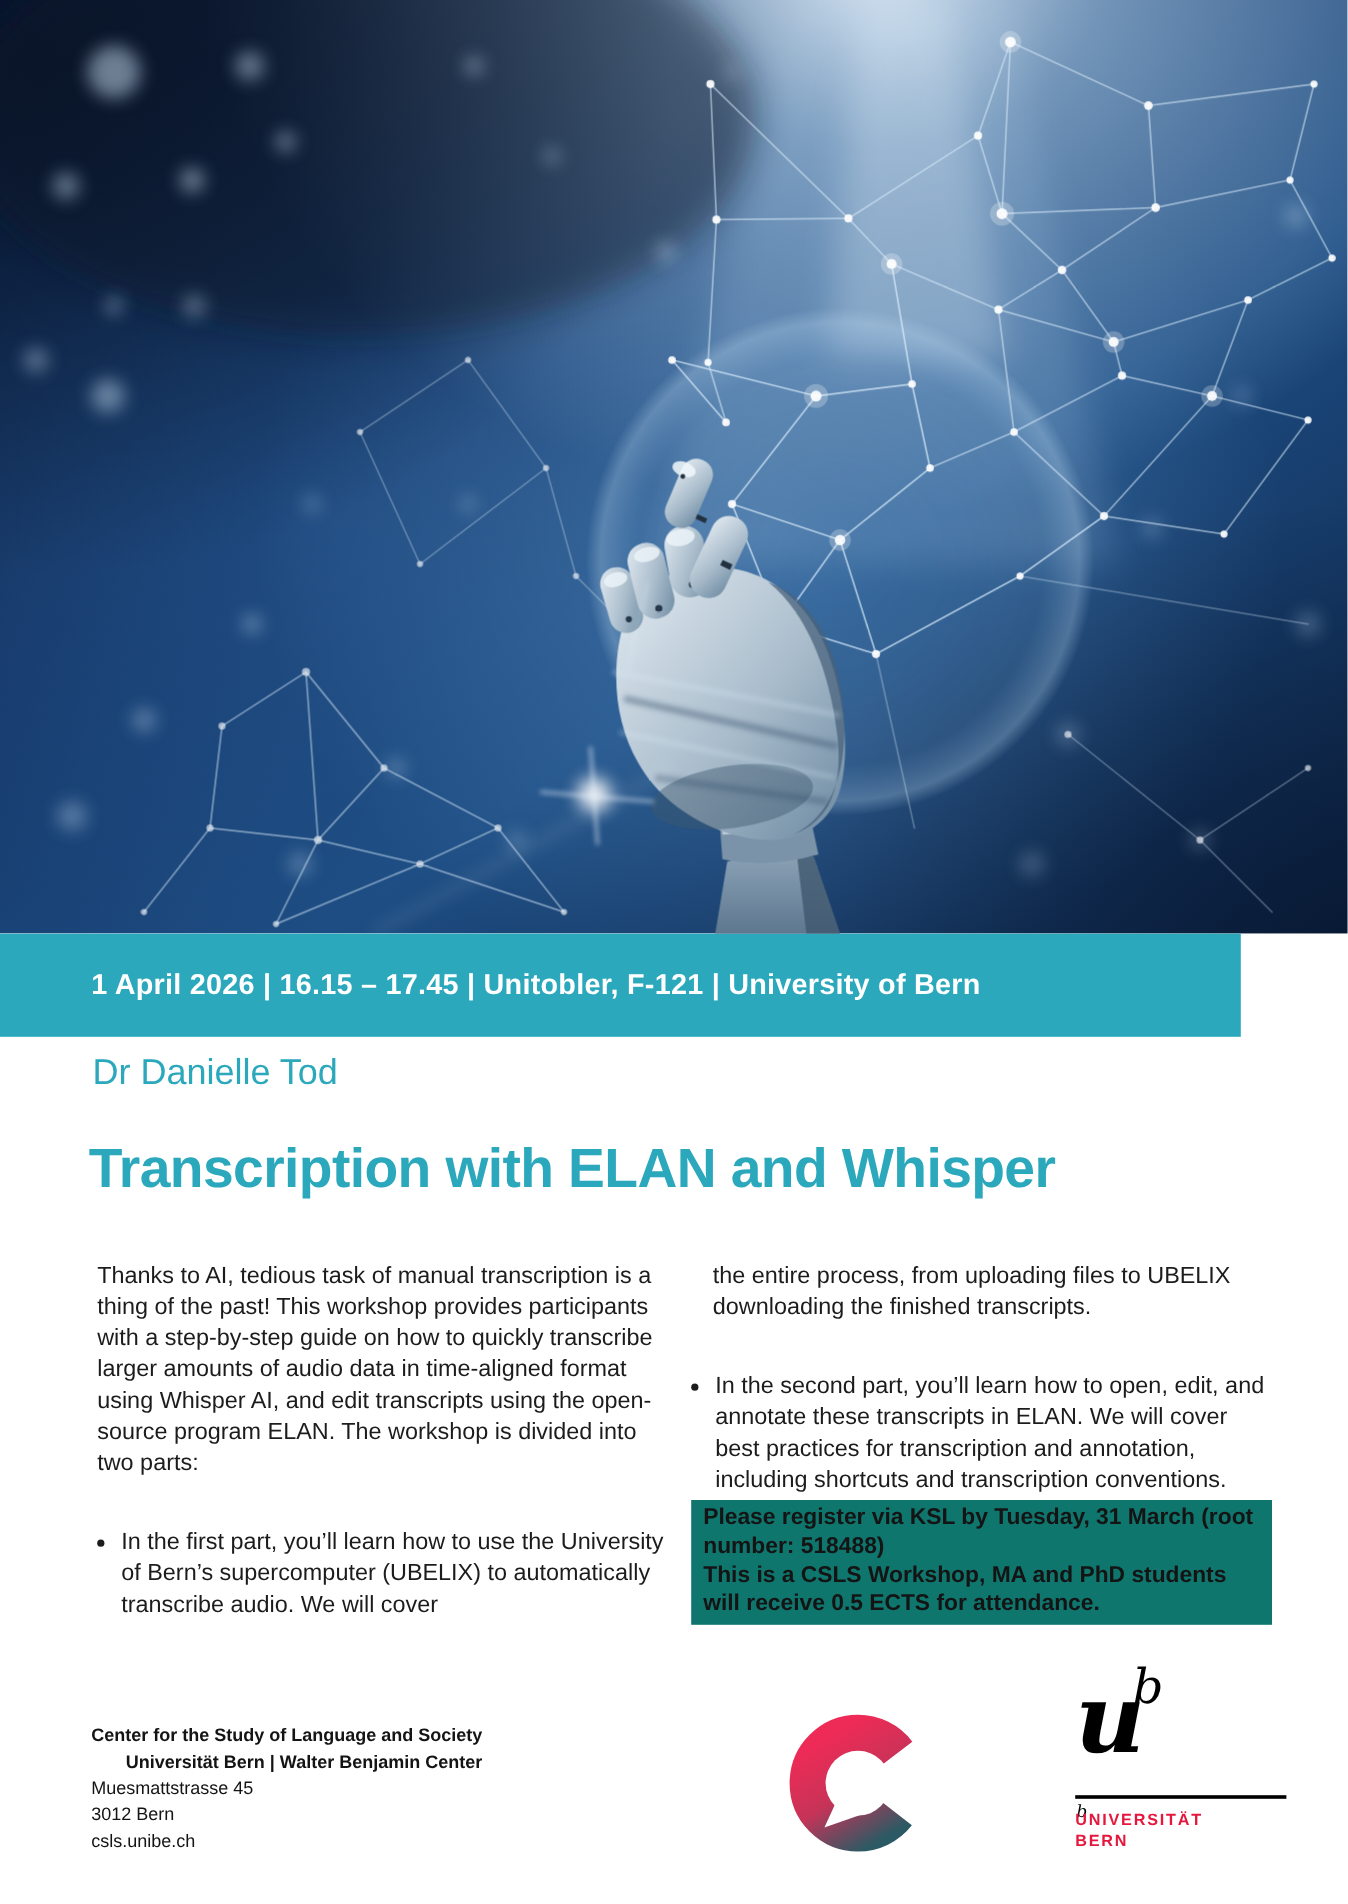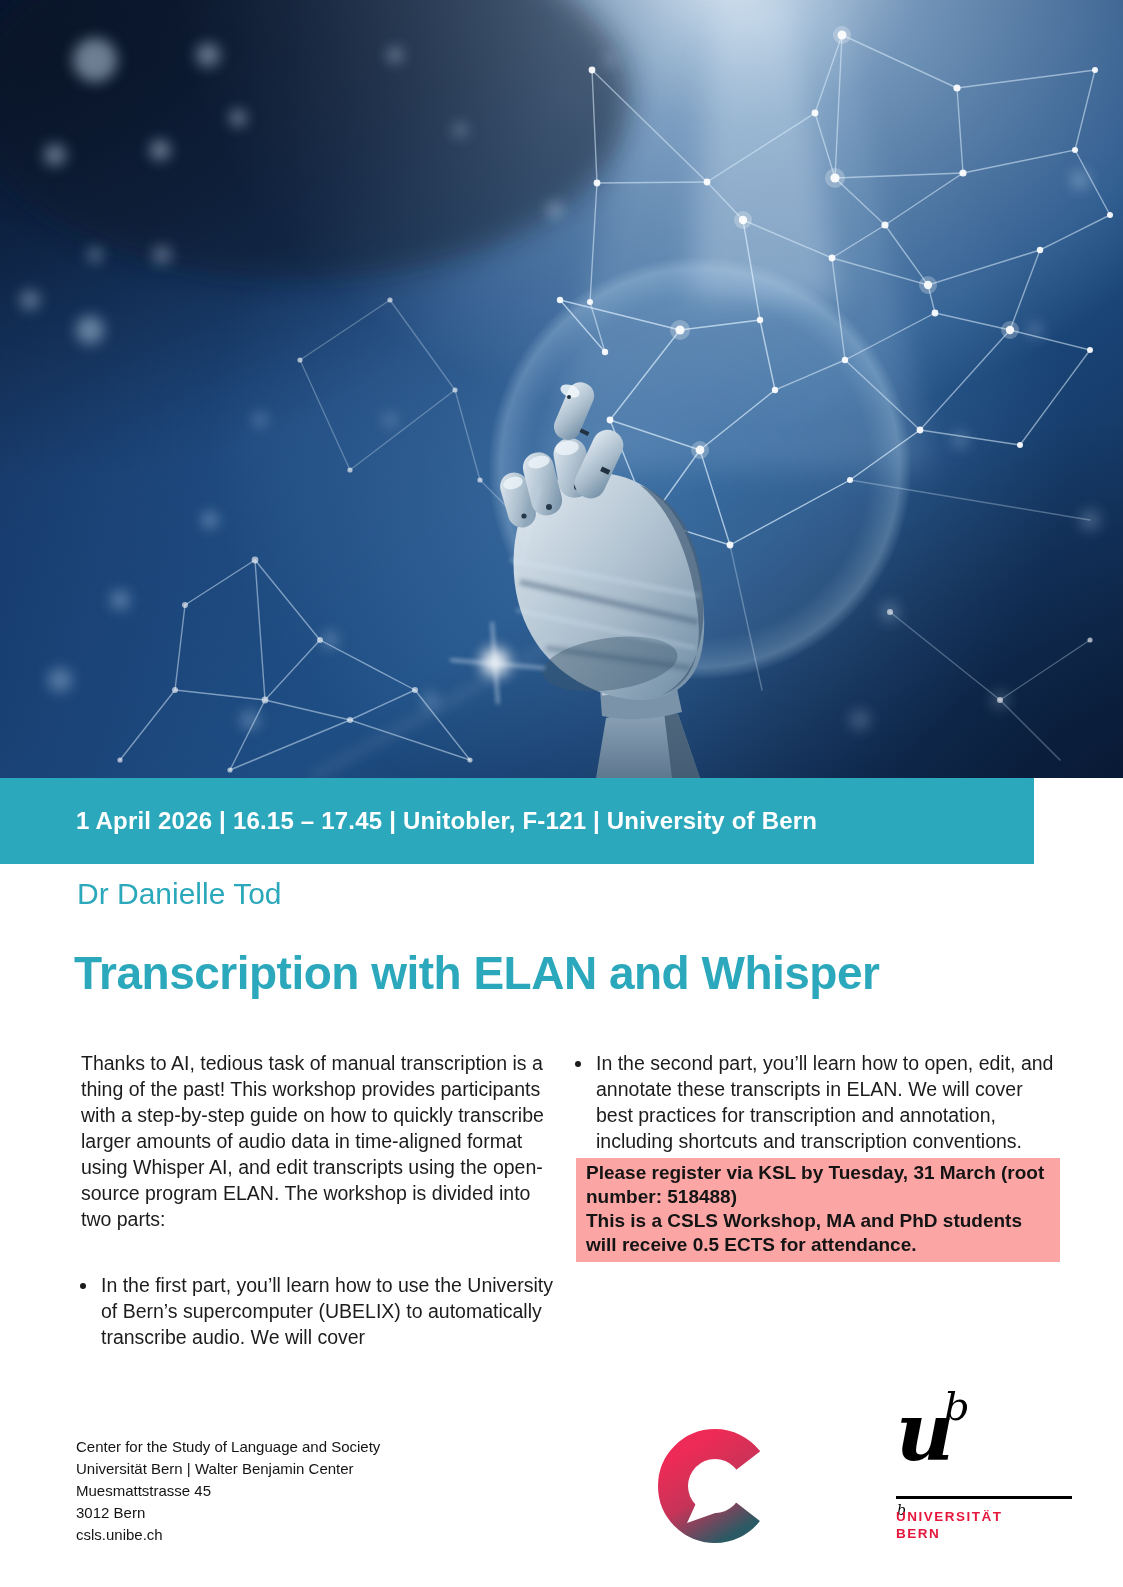--- a/index.html
+++ b/index.html
@@ -12,23 +12,23 @@
   .banner-text{color:#ffffff;font-weight:bold;font-size:24px;margin-left:76px;letter-spacing:.2px;}
   .speaker{position:absolute;left:77px;top:876px;font-size:30px;line-height:36px;color:#2BA8BC;}
   .page-title{position:absolute;left:74px;top:946px;font-size:46px;font-weight:bold;color:#2BA8BC;letter-spacing:-.5px;white-space:nowrap;}
   .col{position:absolute;top:1050px;width:484px;font-size:19.5px;line-height:26px;color:#1c1c1c;}
   .col-left{left:66px;margin-left:15px;}
   .col-right{left:576px;}
   .gap-after{margin:0 0 40px 0;}
   .col ul{list-style:disc;margin:0;padding-left:18px;}
   .col li{padding-left:2px;}
   .cont{margin-left:18px;}
-  .register-box{margin-top:4px;background:#fca5a5;padding:3px 10px 5px 10px;font-weight:bold;font-size:19px;line-height:24px;color:#141414;}
+  .register-box{margin-top:4px;background:#0f766e;padding:3px 10px 5px 10px;font-weight:bold;font-size:19px;line-height:24px;color:#141414;}
   .addr{position:absolute;left:76px;top:1436px;font-size:15px;line-height:22px;color:#141414;}
-  .addr > div:nth-child(-n+2){font-weight:normal;}
+  .addr > div:nth-child(-n+2){font-weight:bold;text-align:right;}
   .addr .url{cursor:pointer;}
   .csls{position:absolute;left:656px;top:1427px;display:flex;}
   .csls-mark{width:118px;height:118px;flex:0 0 auto;}
   .csls-text{margin-left:14px;padding-top:8px;font-size:17px;line-height:21px;color:#141414;}
   .csls-text .acr{color:#E4175C;font-weight:bold;margin-bottom:7px;}
   .unibe{position:absolute;left:896px;top:1392px;width:178px;height:165px;}
   .unibe .u-glyph{position:absolute;left:0;top:0;font-family:"DejaVu Serif",serif;font-style:italic;font-weight:bold;font-size:80px;line-height:80px;color:#000;}
   .unibe .b-sup{position:absolute;left:48px;top:-6px;font-family:"DejaVu Serif",serif;font-style:italic;font-weight:normal;font-size:40px;line-height:40px;color:#000;}
   .unibe .u-line{position:absolute;left:0;top:104px;width:176px;height:3px;background:#000;}
   .unibe .b-small{position:absolute;left:1px;top:110px;font-family:"DejaVu Serif",serif;font-style:italic;font-size:14px;line-height:16px;color:#000;}
@@ -342,20 +342,21 @@
 <div class="page-title">Transcription with ELAN and Whisper</div>
 
 <div class="col col-left">
   <p class="gap-after">Thanks to AI, tedious task of manual transcription is a thing of the past! This workshop provides participants with a step-by-step guide on how to quickly transcribe larger amounts of audio data in time-aligned format using Whisper AI, and edit transcripts using the open-source program ELAN. The workshop is divided into two parts:</p>
   <ul>
     <li>In the first part, you’ll learn how to use the University of Bern’s supercomputer (UBELIX) to automatically transcribe audio. We will cover</li>
   </ul>
 </div>
 
 <div class="col col-right">
+  <div class="cont gap-after">the entire process, from uploading files to UBELIX downloading the finished transcripts.</div>
   <ul>
     <li>In the second part, you’ll learn how to open, edit, and annotate these transcripts in ELAN. We will cover best practices for transcription and annotation, including shortcuts and transcription conventions.</li>
   </ul>
   <div class="register-box">
     <div>Please register via KSL by Tuesday, 31 March (root number: 518488)</div>
     <div>This is a CSLS Workshop, MA and PhD students will receive 0.5 ECTS for attendance.</div>
   </div>
 </div>
 
 <div class="addr">

